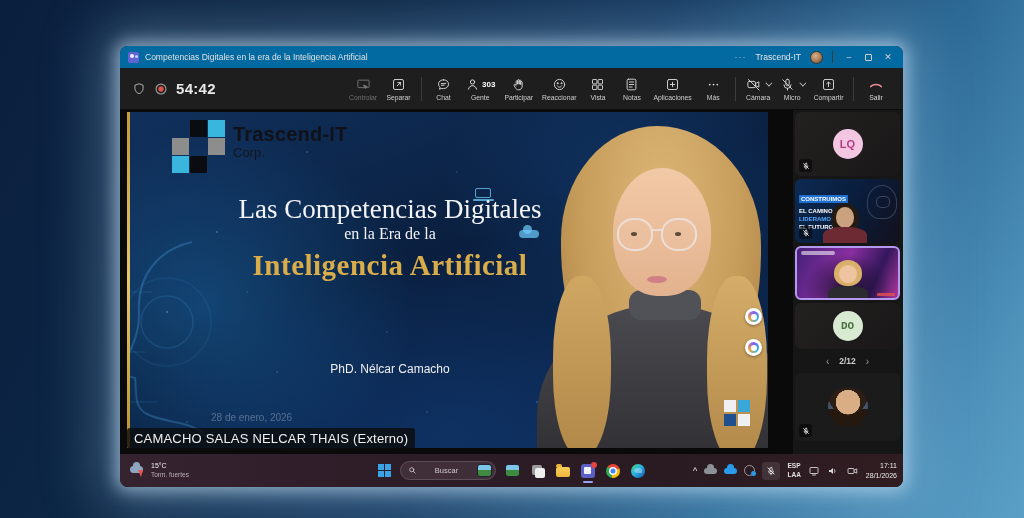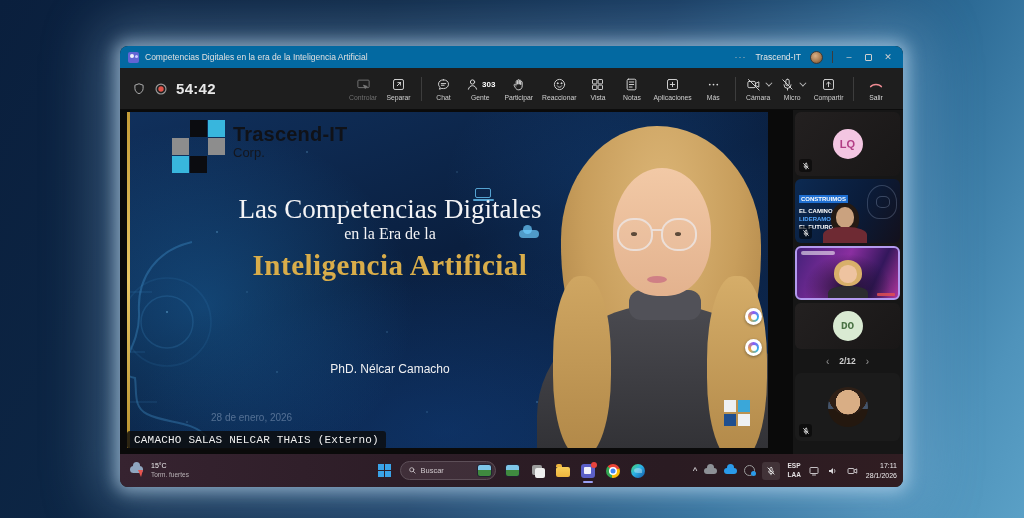--- a/index.html
+++ b/index.html
@@ -106,21 +106,21 @@
   
   .floatbtn { position:absolute; width:17px; height:17px; border-radius:50%; background:#fff; z-index:7; display:flex; align-items:center; justify-content:center; box-shadow:0 1px 3px rgba(0,0,0,.4); }
   .floatbtn .dot { width:11px; height:11px; border-radius:50%; background:conic-gradient(#8a5cf5,#2bb6e8,#f2a33c,#8a5cf5); position:relative; }
   .floatbtn .dot::after{ content:""; position:absolute; inset:2.5px; border-radius:50%; background:#fdfdfd; }
   .fb1 { left:618px; top:196px; } .fb2 { left:618px; top:227px; }
   
   .wm { position:absolute; right:18px; bottom:22px; display:grid; grid-template-columns:12px 12px; grid-template-rows:12px 12px; gap:2px; z-index:6; }
   .wm i { display:block; }
   .wm .w{ background:#eef0f2; } .wm .lb{ background:#3aa7d9; } .wm .db{ background:#1f4f8f; }
   
-  .name-pill { position:absolute; left:7px; bottom:5px; background:rgba(12,12,12,.82); color:#f0f0f0; font-size:11px; padding:3px 7px; border-radius:3px; z-index:8; letter-spacing:.2px;font-family:Liberation Mono, monospace; }
+  .name-pill { position:absolute; left:7px; bottom:5px; background:rgba(12,12,12,.82); color:#f0f0f0; font-size:13px; padding:3px 7px; border-radius:3px; z-index:8; letter-spacing:.2px; }
   
   .rail { width:110px; padding:2px 3px 0 2px; display:flex; flex-direction:column; gap:3px; background:#161616; }
   .tile { position:relative; border-radius:6px; overflow:hidden; background:linear-gradient(135deg,#232020,#191717); flex:none; }
   .tile .avatar-c { position:absolute; left:50%; top:50%; transform:translate(-50%,-50%); width:30px; height:30px; border-radius:50%; display:flex; align-items:center; justify-content:center; font-size:11px; font-weight:bold; }
   .mutebadge { position:absolute; left:4px; bottom:4px; width:13px; height:13px; border-radius:3px; background:rgba(0,0,0,.5); display:flex; align-items:center; justify-content:center; z-index:3; }
   .tile-video1 { background:linear-gradient(120deg,#0c2a52 0%,#0a1c3a 55%,#13101c 100%); }
   .ov-lines { position:absolute; left:4px; top:6px; z-index:2; line-height:1.35; }
   .ov-lines .l1 { font-size:6px; font-weight:bold; color:#fff; background:#1f6fd1; padding:0 2px; display:inline-block; }
   .ov-lines .l2 { font-size:6px; font-weight:bold; color:#fff; display:block; }
   .ov-lines .l3 { font-size:6px; font-weight:bold; color:#55a8ff; display:block; }
@@ -153,21 +153,21 @@
   .w-icon { width:16px; height:14px; position:relative; }
   .w-cloud { position:absolute; left:0; top:2px; width:13px; height:7px; background:#8fa6c0; border-radius:5px; }
   .w-cloud::before { content:""; position:absolute; left:3px; top:-3.5px; width:7px; height:7px; background:#8fa6c0; border-radius:50%; }
   .w-bolt { position:absolute; left:8px; top:6px; width:0; height:0; border-left:3px solid transparent; border-right:2px solid transparent; border-top:7px solid #e8544f; }
   .w-text { line-height:1.25; }
   .w-temp { font-size:7px; color:#f0f0f0; }
   .w-desc { font-size:6.5px; color:#b9b2b6; }
   .center-icons { position:absolute; left:50%; transform:translateX(-50%); display:flex; align-items:center; gap:9px; height:100%; }
   .win-logo { width:13px; height:13px; display:grid; grid-template-columns:6px 6px; grid-template-rows:6px 6px; gap:1px; cursor:pointer; }
   .win-logo i { background:#3aa3e8; display:block; }
-  .search-pill { width:96px; height:19px; border-radius:10px; background:rgba(80,62,72,.55); border:1px solid #5d4f58; display:flex; align-items:center; padding:0 3px 0 7px; gap:4px; cursor:pointer; }
+  .search-pill { width:96px; height:19px; border-radius:10px; background:rgba(80,62,72,.55); border:1px solid #5d4f58; display:flex; align-items:center; padding:0 3px 0 7px; gap:4px; cursor:pointer;text-align:center; }
   .search-pill .s-txt { font-size:7.5px; color:#cfc8cc; flex:1; }
   .s-img { width:15px; height:13px; border-radius:3px; background:linear-gradient(#7ec6e8 0 50%, #3f8a3f 50% 100%); border:1px solid #223; }
   .task-icon { width:16px; height:16px; position:relative; cursor:pointer; }
   .sq-back { position:absolute; left:2px; top:2px; width:10px; height:10px; background:#9c9c9c; border-radius:2px; }
   .sq-front { position:absolute; left:5px; top:5px; width:10px; height:10px; background:#efefef; border-radius:2px; }
   .folder { position:absolute; left:1px; top:4px; width:14px; height:10px; background:linear-gradient(#f8ce5a,#eeb53e); border-radius:2px; }
   .folder::before { content:""; position:absolute; left:0; top:-2.5px; width:6px; height:3px; background:#eeb53e; border-radius:2px 2px 0 0; }
   .teams-ic { position:absolute; inset:1px; background:#5b5fc7; border-radius:3px; }
   .teams-ic::after { content:""; position:absolute; left:3px; top:3px; width:7px; height:7px; background:#fff; opacity:.92; border-radius:1px; }
   .teams-dot { position:absolute; right:-1px; top:-1px; width:6px; height:6px; border-radius:50%; background:#e8443e; z-index:2; }

